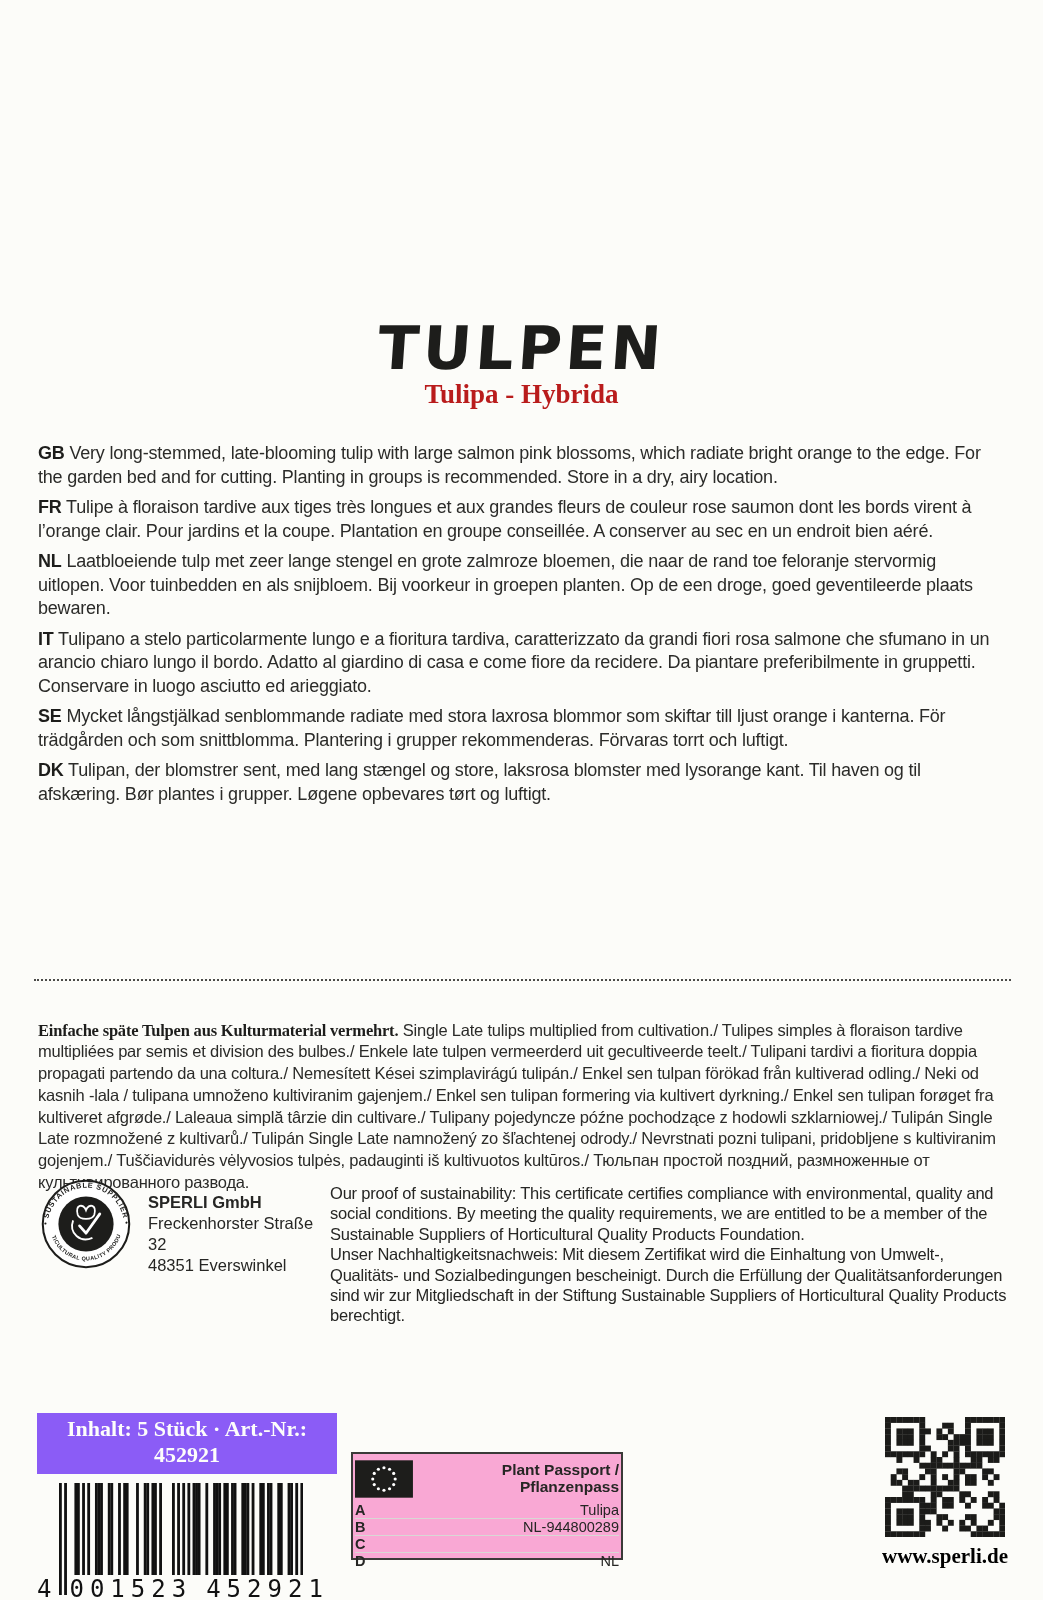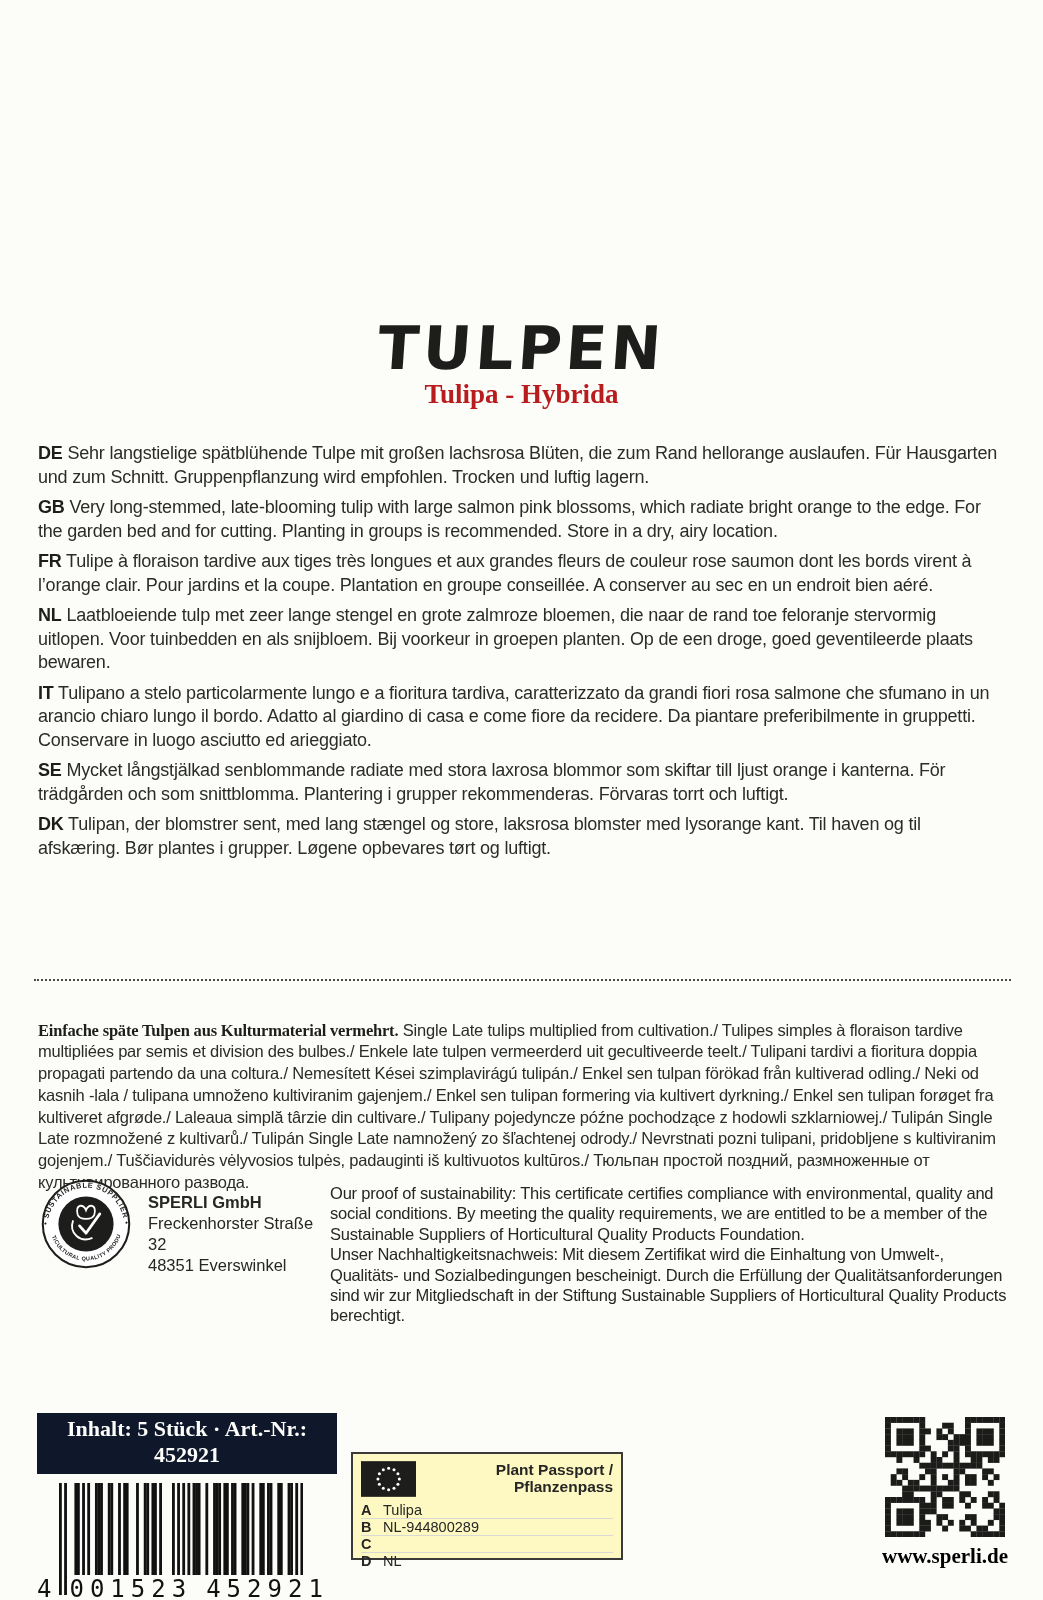--- a/index.html
+++ b/index.html
@@ -29,59 +29,58 @@
   .sustain{position:absolute;top:1178px;left:40px;right:34px;display:flex;align-items:flex-start;}
   .badge-wrap{width:92px;height:92px;flex:none;}
   .company{width:182px;flex:none;margin-left:16px;font-size:16.5px;line-height:21px;padding-top:14px;}
   .company .name{font-weight:700;}
   .sustain-text{flex:1;font-size:16.5px;line-height:20.4px;padding-top:5px;letter-spacing:-0.2px;}
   .sustain-text p{margin:0;}
 
   
   .footer{position:absolute;top:1413px;left:37px;right:30px;display:flex;align-items:flex-start;}
   .fcol1{width:300px;flex:none;}
-  .inhalt-bar{background:#0f172a;color:#fdfdfb;font-family:"Liberation Serif",serif;font-weight:700;
+  .inhalt-bar{background:#8b5cf6;color:#fdfdfb;font-family:"Liberation Serif",serif;font-weight:700;
               font-size:22px;text-align:center;padding:3px 17px 6px;}
   .barcode-wrap{margin:9px 0 0 22px;width:252px;position:relative;}
   .bdigits{display:flex;font-family:"DejaVu Sans Mono",monospace;font-size:24px;color:#111;
            margin-top:-24px;position:relative;}
   .bd-lead{width:20px;margin-left:-22px;background:#fcfcf9;}
   .bd-left{letter-spacing:6px;margin-left:16px;background:#fcfcf9;padding:0 2px;}
   .bd-right{letter-spacing:6px;margin-left:10px;background:#fcfcf9;padding:0 2px;}
 
   .fcol2{width:272px;flex:none;margin-left:14px;margin-top:39px;}
-  .pp-box{border:2px solid #3a3a38;height:108px;box-sizing:border-box;padding:5px 8px;background:#fef9c3;}
+  .pp-box{border:2px solid #3a3a38;height:108px;box-sizing:border-box;padding:5px 2px;background:#f9a8d4;}
   .pp-head{display:flex;align-items:flex-start;}
   .pp-title{font-weight:700;font-size:15.5px;margin-left:auto;text-align:right;line-height:17px;padding-top:2px;}
   .pp-rows{margin-top:3px;}
   .pp-row{display:flex;font-size:14.5px;line-height:16px;border-bottom:1px solid #d8d8d4;}
   .pp-row:last-child{border-bottom:none;}
   .pp-key{width:22px;font-weight:700;}
-  .pp-val{flex:1;}
+  .pp-val{flex:1;text-align:right;}
 
   .fcol3{width:104px;flex:none;margin-left:24px;margin-top:40px;text-align:center;}
   .pefc-name{font-weight:700;font-size:27px;letter-spacing:3px;color:#1d1d1b;line-height:1;}
   .pefc-name sup{font-size:10px;letter-spacing:0;}
   .pefc-cert{font-size:11px;margin-top:2px;color:#2b2b29;}
 
   .fcol4{margin-left:auto;width:136px;text-align:center;margin-top:4px;}
   .website{font-family:"Liberation Serif",serif;font-weight:700;font-size:21px;margin-top:3px;color:#000000;}
 </style>
 </head>
 <body>
 
 <div class="page">
 
   <div class="header">
     <div class="title">TULPEN</div>
     <div class="subtitle">Tulipa - Hybrida</div>
   </div>
 
   <div class="descriptions">
-    <p class="desc"><span class="code">DE</span> <span>Sehr langstielige spätblühende Tulpe mit großen lachsrosa Blüten, die zum Rand hellorange auslaufen. Für Hausgarten und zum Schnitt. Gruppenpflanzung wird empfohlen. Trocken und luftig lagern.</span></p>
     <p class="desc"><span class="code">GB</span> <span>Very long-stemmed, late-blooming tulip with large salmon pink blossoms, which radiate bright orange to the edge. For the garden bed and for cutting. Planting in groups is recommended. Store in a dry, airy location.</span></p>
     <p class="desc"><span class="code">FR</span> <span>Tulipe à floraison tardive aux tiges très longues et aux grandes fleurs de couleur rose saumon dont les bords virent à l’orange clair. Pour jardins et la coupe. Plantation en groupe conseillée. A conserver au sec en un endroit bien aéré.</span></p>
     <p class="desc"><span class="code">NL</span> <span>Laatbloeiende tulp met zeer lange stengel en grote zalmroze bloemen, die naar de rand toe feloranje stervormig uitlopen. Voor tuinbedden en als snijbloem. Bij voorkeur in groepen planten. Op de een droge, goed geventileerde plaats bewaren.</span></p>
     <p class="desc"><span class="code">IT</span> <span>Tulipano a stelo particolarmente lungo e a fioritura tardiva, caratterizzato da grandi fiori rosa salmone che sfumano in un arancio chiaro lungo il bordo. Adatto al giardino di casa e come fiore da recidere. Da piantare preferibilmente in gruppetti. Conservare in luogo asciutto ed arieggiato.</span></p>
     <p class="desc"><span class="code">SE</span> <span>Mycket långstjälkad senblommande radiate med stora laxrosa blommor som skiftar till ljust orange i kanterna. För trädgården och som snittblomma. Plantering i grupper rekommenderas. Förvaras torrt och luftigt.</span></p>
     <p class="desc"><span class="code">DK</span> <span>Tulipan, der blomstrer sent, med lang stængel og store, laksrosa blomster med lysorange kant. Til haven og til afskæring. Bør plantes i grupper. Løgene opbevares tørt og luftigt.</span></p>
   </div>
 
   <div class="divider"></div>
 

